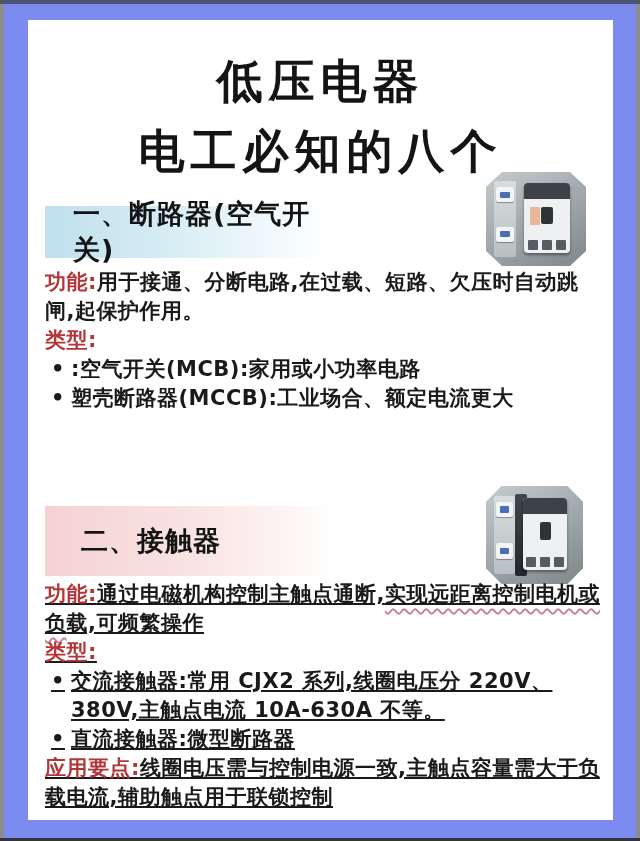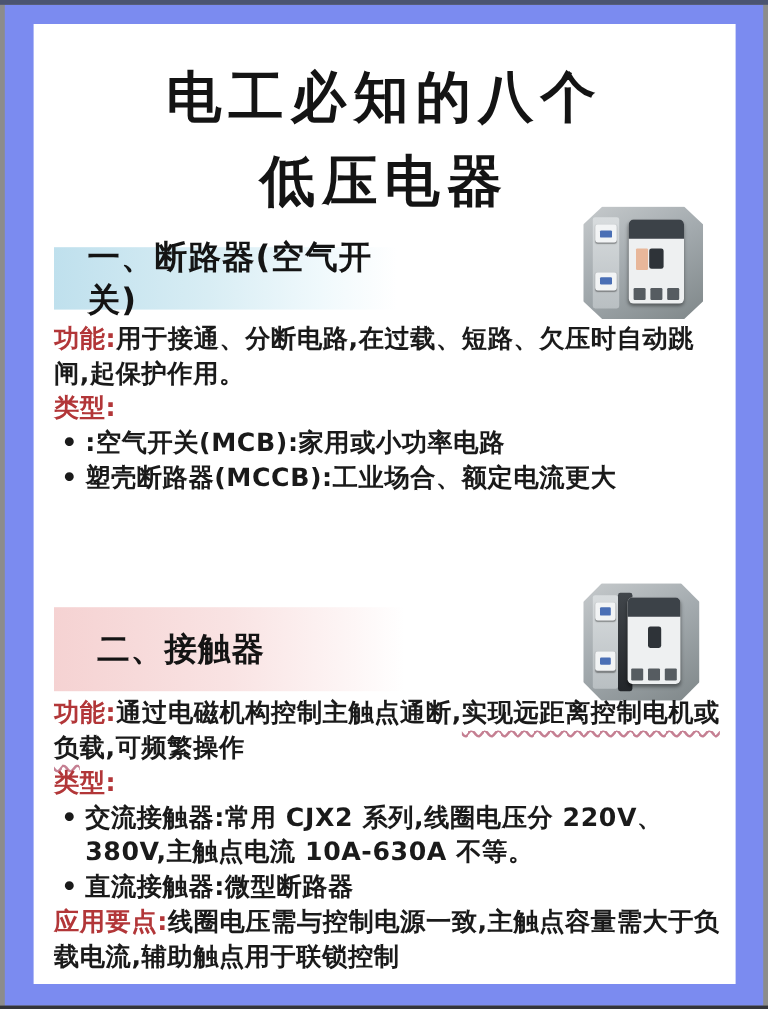--- a/index.html
+++ b/index.html
@@ -67,21 +67,21 @@
   .body-block {
     position: absolute;
     left: 17px; width: 562px;
     font-size: 21px;
     font-weight: 700;
     line-height: 29px;
     color: #1a1a1a;
     letter-spacing: 0.5px;
   }
   .body-1 { top: 248px; }
-  .body-2 { top: 560px; }
+  .body-2 { top: 560px; text-decoration: underline; }
   .red { color: #b23638; }
   .wavy {
     text-decoration: underline;
     text-decoration-style: wavy;
     text-decoration-color: #c57f92;
     text-decoration-thickness: 2px;
     text-underline-offset: 7px;
   }
   ul.bullets { list-style: none; }
   ul.bullets li { display: flex; }
@@ -160,22 +160,22 @@
 <body>
 
 <div class="outer">
   <div class="blue-frame"></div>
   <div class="edge-top"></div>
   <div class="edge-bottom"></div>
 
   <div class="card">
 
     <div class="title">
+      <div>低压电器</div>
       <div>电工必知的八个</div>
-      <div>低压电器</div>
     </div>
 
     <div class="photo photo-1">
       <div class="rail"></div>
       <div class="mini-breaker mb-a"></div>
       <div class="mini-breaker mb-b"></div>
       <div class="mccb">
         <div class="mccb-top"></div>
         <div class="mccb-label"></div>
         <div class="mccb-switch"></div>

